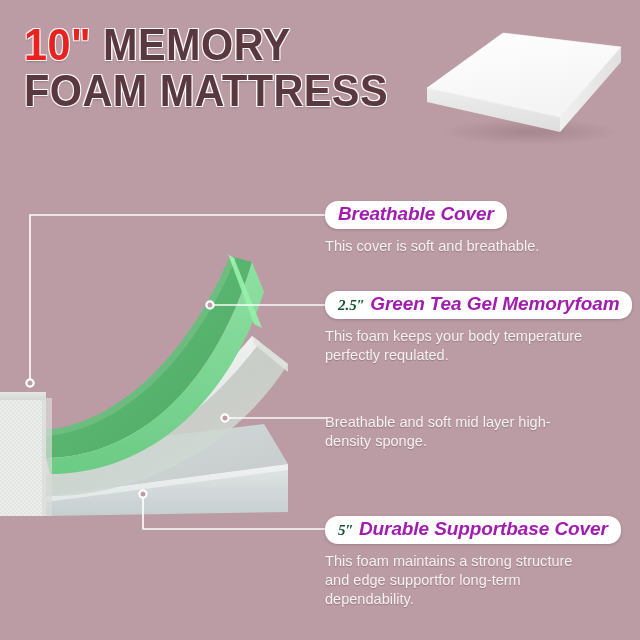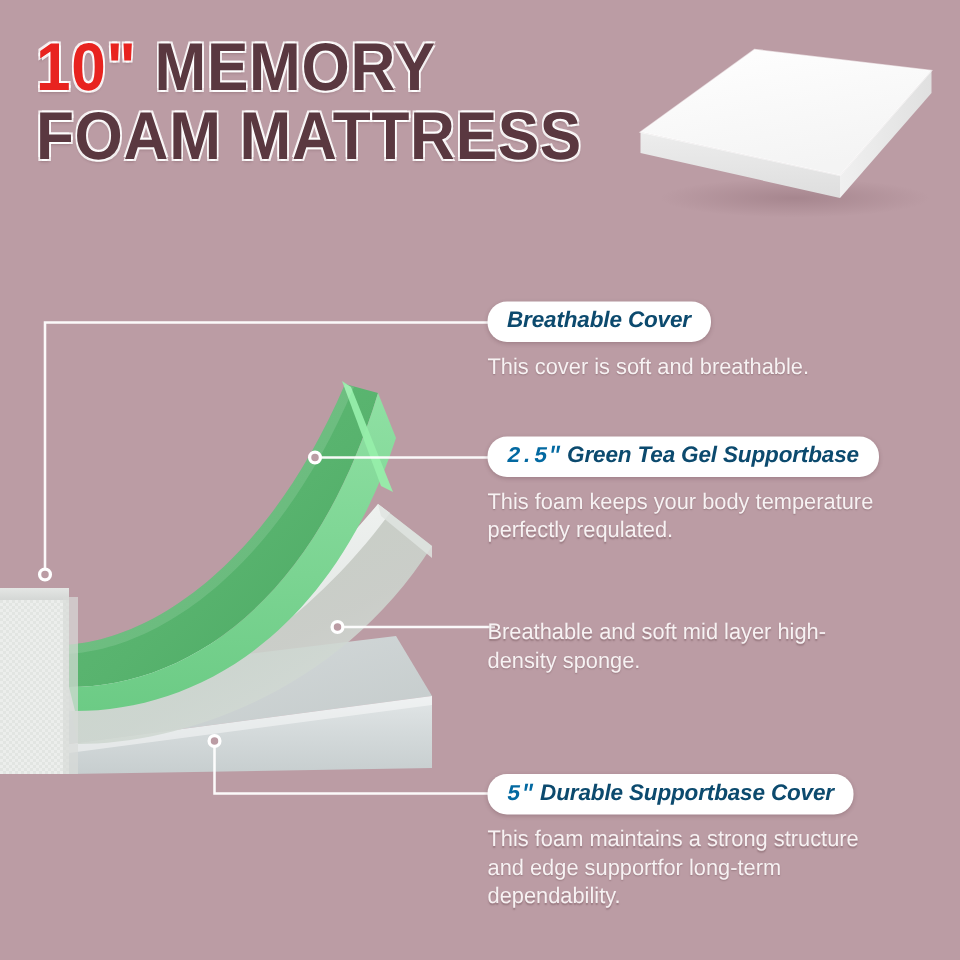--- a/index.html
+++ b/index.html
@@ -91,31 +91,31 @@
     background: #ffffff;
     border-radius: 13px;
     padding: 4px 13px 5px 13px;
     box-shadow: 0 1px 3px rgba(70,40,48,0.25);
     white-space: nowrap;
   }
   .pill-text {
     font-family: "Liberation Sans", sans-serif;
     font-style: italic;
     font-weight: bold;
-    font-size: 15px;
+    font-size: 19px;
     line-height: 18px;
-    color: #0c4a6e;
+    color: #a21caf;
     letter-spacing: -0.1px;
   }
   .pill-measure {
-    font-family: Liberation Mono, monospace;
+    font-family: Liberation Serif, serif;
     font-style: italic;
     font-weight: bold;
     font-size: 15px;
-    color: #0369a1;
+    color: #14532d;
   }
   .callout-desc {
     margin-top: 7px;
     font-family: "Liberation Sans", sans-serif;
     font-size: 15px;
     line-height: 19px;
     color: #f7f2f3;
     text-shadow: 0 1px 1px rgba(90,56,64,0.35);
     max-width: 280px;
     transform: scaleX(0.97);
@@ -248,21 +248,21 @@
 
   <div class="callout c1">
     <div class="callout-pill">
       <span class="pill-text">Breathable Cover</span>
     </div>
     <div class="callout-desc">This cover is soft and breathable.</div>
   </div>
 
   <div class="callout c2">
     <div class="callout-pill">
-      <span class="pill-measure">2.5″</span><span class="pill-text"> Green Tea Gel Supportbase</span>
+      <span class="pill-measure">2.5″</span><span class="pill-text"> Green Tea Gel Memoryfoam</span>
     </div>
     <div class="callout-desc">This foam keeps your body temperature perfectly requlated.</div>
   </div>
 
   <div class="callout c3">
     <div class="callout-desc">Breathable and soft mid layer high-density sponge.</div>
   </div>
 
   <div class="callout c4">
     <div class="callout-pill">

